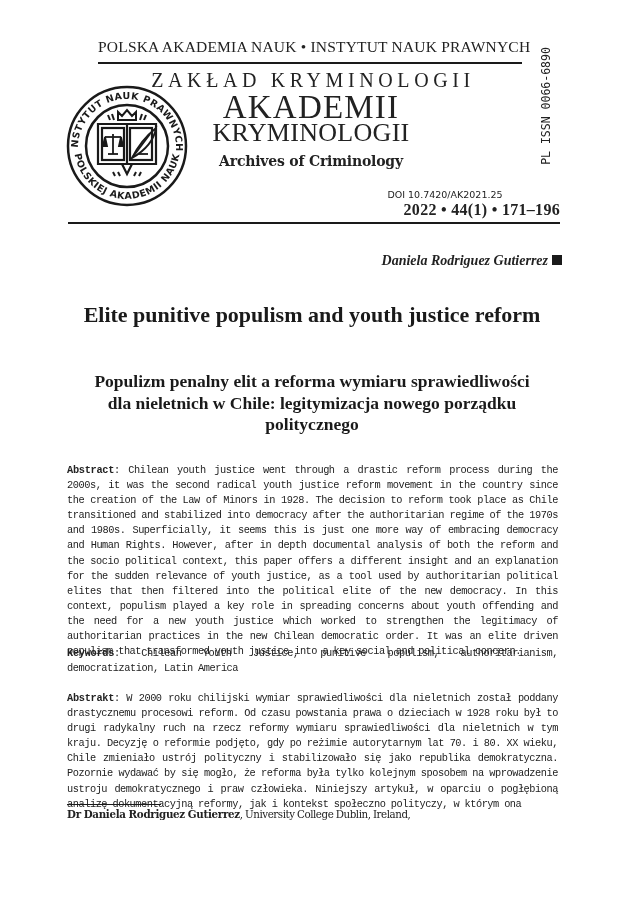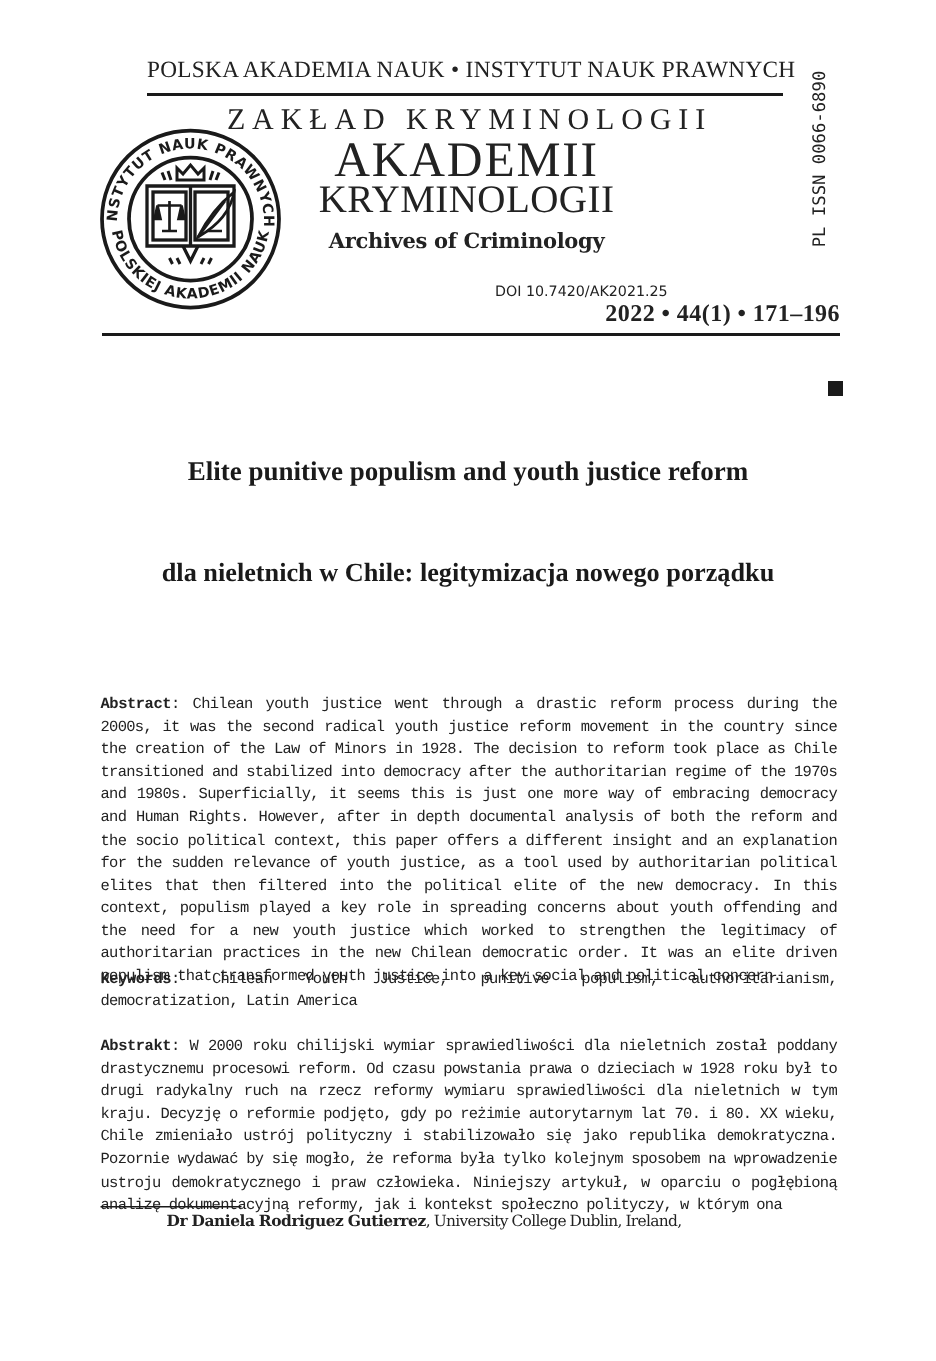--- a/index.html
+++ b/index.html
@@ -12,38 +12,38 @@
   .dept { left: 98px; width: 430px; top: 69px; text-align: center; font-family: "Liberation Serif", serif; font-size: 20px; letter-spacing: 4.6px; color: #222; white-space: nowrap; }
 
   .logo { left: 60px; top: 84px; width: 135px; height: 124px; }
 
   .title-main { left: 196px; width: 230px; top: 92px; text-align: center; font-family: "Liberation Serif", serif; font-size: 33px; line-height: 30px; letter-spacing: 1.2px; color: #222; }
   .title-sub { left: 196px; width: 230px; top: 120px; text-align: center; font-family: "Liberation Serif", serif; font-size: 26px; line-height: 26px; color: #222; letter-spacing: 0.3px; }
   .title-en { left: 196px; width: 230px; top: 153px; text-align: center; font-family: "DejaVu Serif", serif; font-weight: bold; font-size: 14px; color: #222; letter-spacing: -0.2px; }
 
   .issn { left: 487px; top: 98px; width: 120px; height: 16px; transform: rotate(-90deg); transform-origin: center; text-align: center; font-family: "DejaVu Sans Mono", monospace; font-size: 11.5px; color: #222; white-space: nowrap; }
 
-  .doi { left: 330px; width: 230px; top: 189px; text-align: left; font-family: "DejaVu Sans", sans-serif; font-size: 9.5px; color: #222; }
+  .doi { left: 330px; width: 230px; top: 189px; text-align: center; font-family: "DejaVu Sans", sans-serif; font-size: 9.5px; color: #222; }
   .volume { left: 330px; width: 230px; top: 201px; text-align: right; font-family: "Liberation Serif", serif; font-weight: bold; font-size: 16px; color: #222; letter-spacing: 0.3px; }
   .rule-bottom { left: 68px; top: 222px; width: 492px; height: 0; border-top: 2px solid #1a1a1a; }
 
   .author { left: 200px; width: 362px; top: 253px; text-align: right; font-family: "Liberation Serif", serif; font-style: italic; font-weight: bold; font-size: 14px; color: #222; }
   .author .sq { display: inline-block; width: 10px; height: 10px; background: #1a1a1a; margin-left: 4px; vertical-align: 0px; }
 
-  .h-en { left: 60px; width: 504px; top: 301px; text-align: center; font-family: "Liberation Serif", serif; font-weight: bold; font-size: 18px; line-height: 27px; color: #1a1a1a; }
+  .h-en { left: 60px; width: 504px; top: 301px; text-align: center; font-family: "Liberation Serif", serif; font-weight: bold; font-size: 22px; line-height: 27px; color: #1a1a1a; }
   .h-pl { left: 60px; width: 504px; top: 371px; text-align: center; font-family: "Liberation Serif", serif; font-weight: bold; font-size: 17.5px; line-height: 21.5px; color: #1a1a1a; }
 
   .para { left: 67px; width: 491px; font-family: Liberation Mono, monospace; font-size: 10.3px; line-height: 15.1px; color: #222; text-align: justify; letter-spacing: -0.45px; word-spacing: -0.4px; }
   .para b { font-weight: bold; letter-spacing: -0.3px; }
   .abs-en { top: 463px; }
   .keywords { top: 646px; }
   .abs-pl { top: 691px; }
 
   .fn-rule { left: 67px; top: 804px; width: 94px; height: 0; border-top: 1.5px solid #1a1a1a; }
-  .footnote { left: 67px; top: 807px; width: 491px; font-family: "DejaVu Serif", serif; font-size: 10.3px; line-height: 14.5px; color: #222; letter-spacing: -0.45px; word-spacing: -0.4px; margin-left: 44px; }
+  .footnote { left: 67px; top: 807px; width: 491px; font-family: "DejaVu Serif", serif; font-size: 10.3px; line-height: 14.5px; color: #222; letter-spacing: -0.45px; word-spacing: -0.4px; }
   .footnote b { font-weight: bold; letter-spacing: -0.3px; }
 </style>
 </head>
 <body>
 
 <div class="abs inst-line">POLSKA AKADEMIA NAUK • INSTYTUT NAUK PRAWNYCH</div>
 <div class="abs rule-top"></div>
 <div class="abs dept">ZAKŁAD KRYMINOLOGII</div>
 
 <div class="abs logo">
@@ -99,29 +99,31 @@
 <div class="abs title-sub">KRYMINOLOGII</div>
 <div class="abs title-en">Archives of Criminology</div>
 
 <div class="abs issn">PL ISSN 0066-6890</div>
 
 <div class="abs doi">DOI 10.7420/AK2021.25</div>
 <div class="abs volume">2022 • 44(1) • 171–196</div>
 <div class="abs rule-bottom"></div>
 
 <div class="abs author">
-  <span class="sq"></span>
+  <span>Daniela Rodriguez Gutierrez</span><span class="sq"></span>
 </div>
 
 <div class="abs h-en">
   <div>Elite punitive populism and youth justice reform</div>
 </div>
 
 <div class="abs h-pl">
+  <div>Populizm penalny elit a reforma wymiaru sprawiedliwości</div>
   <div>dla nieletnich w Chile: legitymizacja nowego porządku</div>
+  <div>politycznego</div>
 </div>
 
 <div class="abs para abs-en"><b>Abstract</b><span>: Chilean youth justice went through a drastic reform process during the 2000s, it was the second radical youth justice reform movement in the country since the creation of the Law of Minors in 1928. The decision to reform took place as Chile transitioned and stabilized into democracy after the authoritarian regime of the 1970s and 1980s. Superficially, it seems this is just one more way of embracing democracy and Human Rights. However, after in depth documental analysis of both the reform and the socio political context, this paper offers a different insight and an explanation for the sudden relevance of youth justice, as a tool used by authoritarian political elites that then filtered into the political elite of the new democracy. In this context, populism played a key role in spreading concerns about youth offending and the need for a new youth justice which worked to strengthen the legitimacy of authoritarian practices in the new Chilean democratic order. It was an elite driven populism that transformed youth justice into a key social and political concern.</span></div>
 
 <div class="abs para keywords"><b>Keywords</b><span>: Chilean Youth Justice, punitive populism, authoritarianism, democratization, Latin America</span></div>
 
 <div class="abs para abs-pl"><b>Abstrakt</b><span>: W 2000 roku chilijski wymiar sprawiedliwości dla nieletnich został poddany drastycznemu procesowi reform. Od czasu powstania prawa o dzieciach w 1928 roku był to drugi radykalny ruch na rzecz reformy wymiaru sprawiedliwości dla nieletnich w tym kraju. Decyzję o reformie podjęto, gdy po reżimie autorytarnym lat 70. i 80. XX wieku, Chile zmieniało ustrój polityczny i stabilizowało się jako republika demokratyczna. Pozornie wydawać by się mogło, że reforma była tylko kolejnym sposobem na wprowadzenie ustroju demokratycznego i praw człowieka. Niniejszy artykuł, w oparciu o pogłębioną analizę dokumentacyjną reformy, jak i kontekst społeczno polityczy, w którym ona</span></div>
 
 <div class="abs fn-rule"></div>
 <div class="abs footnote">

